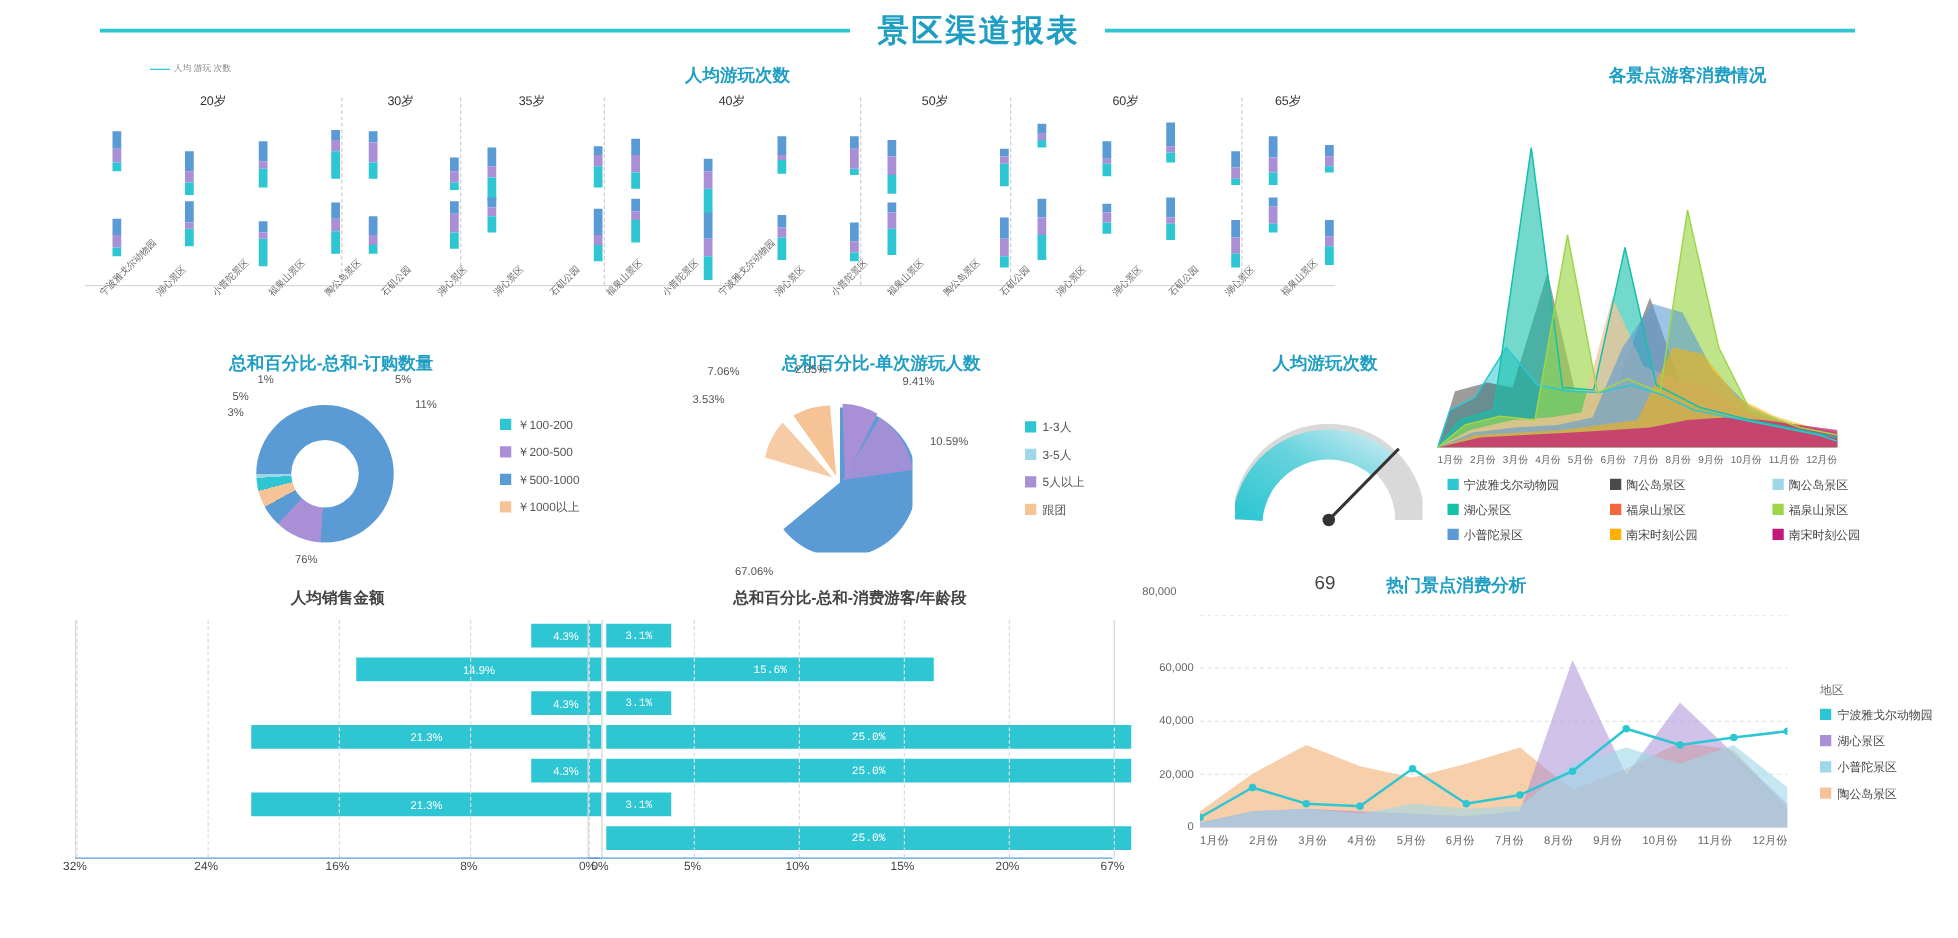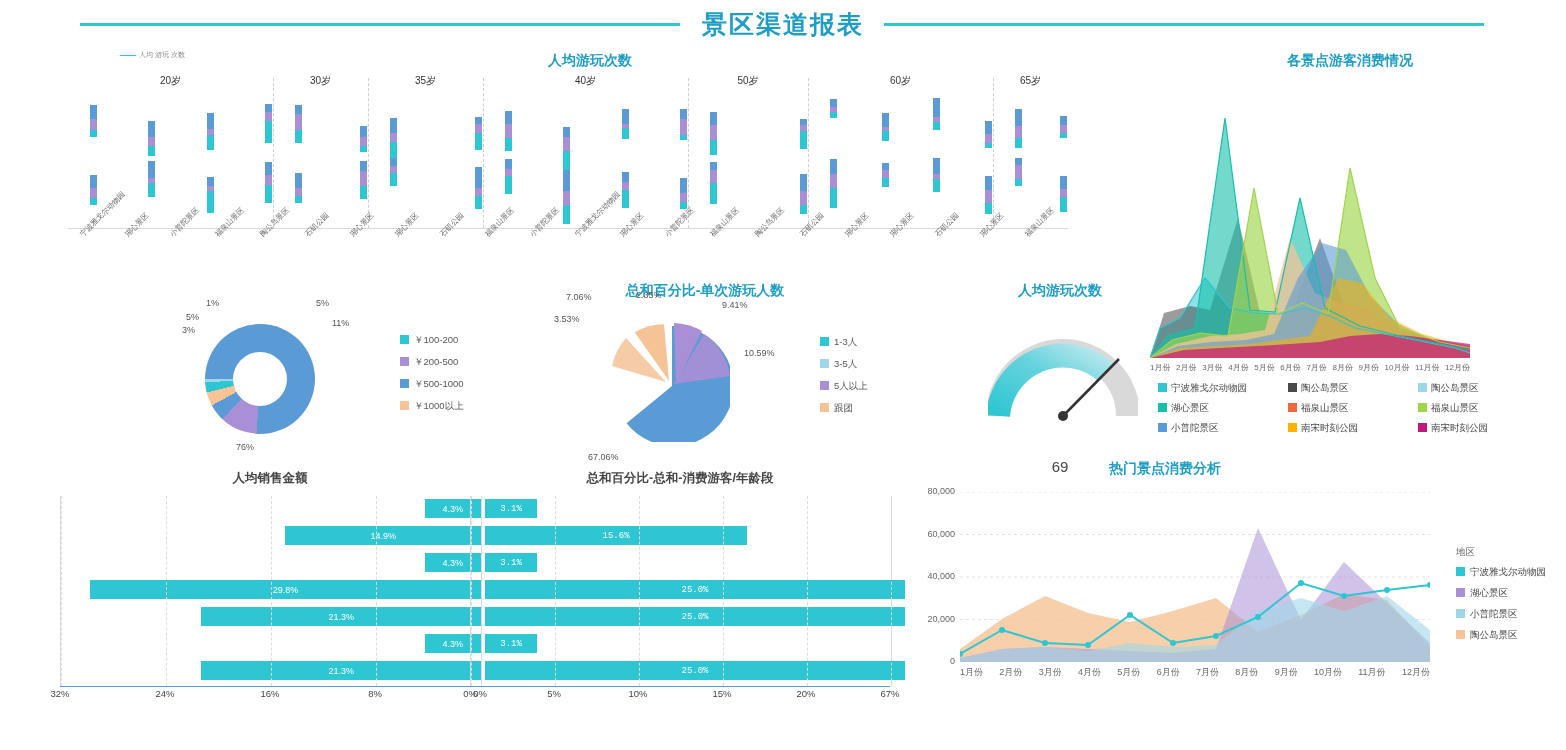--- a/index.html
+++ b/index.html
@@ -384,20 +384,21 @@
       <span><i style="background:#16c0ab"></i><span>湖心景区</span></span>
       <span><i style="background:#f2683c"></i><span>福泉山景区</span></span>
       <span><i style="background:#9ed64a"></i><span>福泉山景区</span></span>
       <span><i style="background:#5b9bd5"></i><span>小普陀景区</span></span>
       <span><i style="background:#ffb000"></i><span>南宋时刻公园</span></span>
       <span><i style="background:#c2187a"></i><span>南宋时刻公园</span></span>
     </div>
 </div>
 
 <div class="dash" id="p3">
+  <div class="ctitle">总和百分比-总和-订购数量</div>
   <div id="p3-donut" style="background: conic-gradient(from -90deg, rgb(91, 155, 213) 0deg, rgb(91, 155, 213) 273.6deg, rgb(169, 143, 214) 273.6deg, rgb(169, 143, 214) 313.2deg, rgb(91, 155, 213) 313.2deg, rgb(91, 155, 213) 331.2deg, rgb(245, 195, 150) 331.2deg, rgb(245, 195, 150) 345.6deg, rgb(46, 198, 210) 345.6deg, rgb(46, 198, 210) 356.4deg, rgb(158, 215, 232) 356.4deg, rgb(158, 215, 232) 360deg);"></div>
   <div id="p3labels">
       <div class="plab" style="left: 86px; top: 16px;">1%</div>
       <div class="plab" style="left: 66px; top: 30px;">5%</div>
       <div class="plab" style="left: 62px; top: 43px;">3%</div>
       <div class="plab" style="left: 196px; top: 16px;">5%</div>
       <div class="plab" style="left: 212px; top: 36px;">11%</div>
       <div class="plab" style="left: 116px; top: 160px;">76%</div>
     </div>
   <div id="p3-legend">
@@ -467,25 +468,20 @@
         <div class="hb left" style="width: 46.5625%;">
           <span>14.9%</span>
         </div>
       </div>
       <div class="hb-row">
         <div class="hb left" style="width: 13.4375%;">
           <span>4.3%</span>
         </div>
       </div>
       <div class="hb-row">
-        <div class="hb left" style="width: 93.125%;">
-          <span>29.8%</span>
-        </div>
-      </div>
-      <div class="hb-row">
         <div class="hb left" style="width: 66.5625%;">
           <span>21.3%</span>
         </div>
       </div>
       <div class="hb-row">
         <div class="hb left" style="width: 13.4375%;">
           <span>4.3%</span>
         </div>
       </div>
       <div class="hb-row">
@@ -561,21 +557,21 @@
       <span style="left: 40%;">10%</span>
       <span style="left: 60%;">15%</span>
       <span style="left: 80%;">20%</span>
       <span style="left: 100%;">67%</span>
     </div>
 </div>
 
 <div class="dash" id="p8">
   <div class="ctitle">热门景点消费分析</div>
   <div id="p8y">
-      <div class="ylab" style="top: 26px;">80,000</div>
+      <div class="ylab" style="top: 8px; text-align: center;">80,000</div>
       <div class="ylab" style="top: 68.5px;">60,000</div>
       <div class="ylab" style="top: 111px;">40,000</div>
       <div class="ylab" style="top: 153.5px;">20,000</div>
       <div class="ylab" style="top: 196px;">0</div>
     </div>
   <div id="p8-plot">
     <svg width="470" height="170" viewBox="0 0 470 170">
       <line x1="0" y1="0" x2="470" y2="0" stroke="#e3e3e3" stroke-dasharray="3,3"></line>
       <line x1="0" y1="42.5" x2="470" y2="42.5" stroke="#e3e3e3" stroke-dasharray="3,3"></line>
       <line x1="0" y1="85" x2="470" y2="85" stroke="#e3e3e3" stroke-dasharray="3,3"></line>

